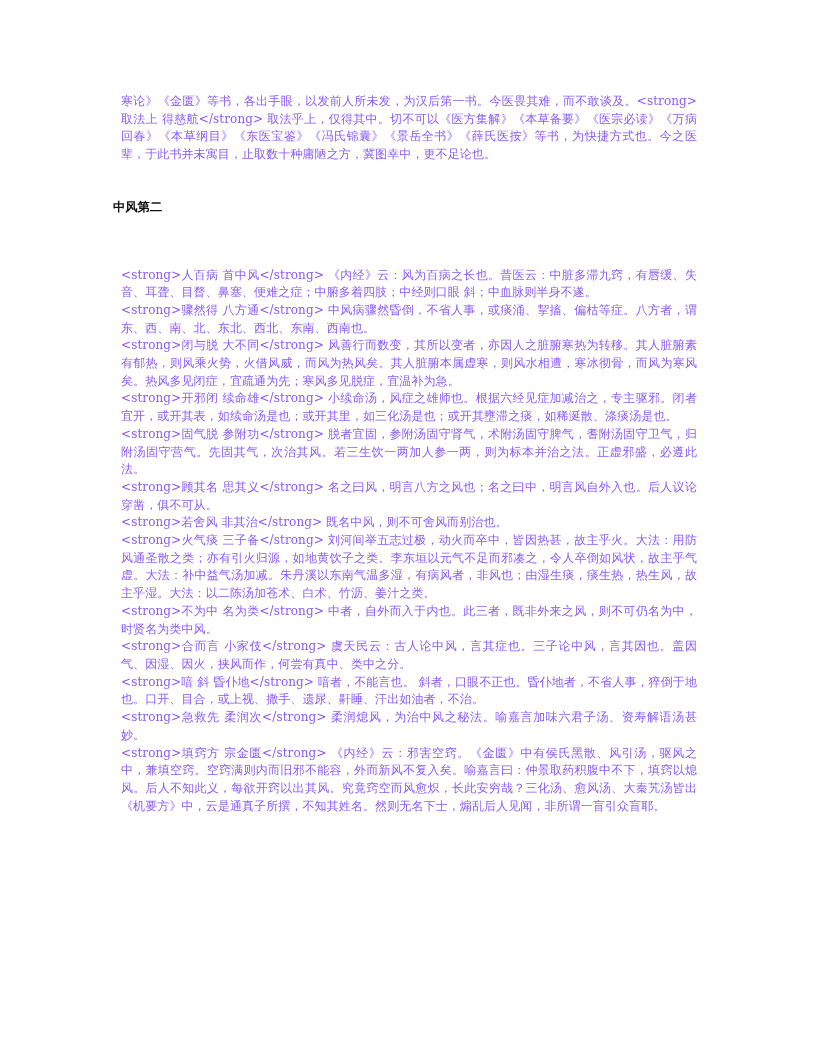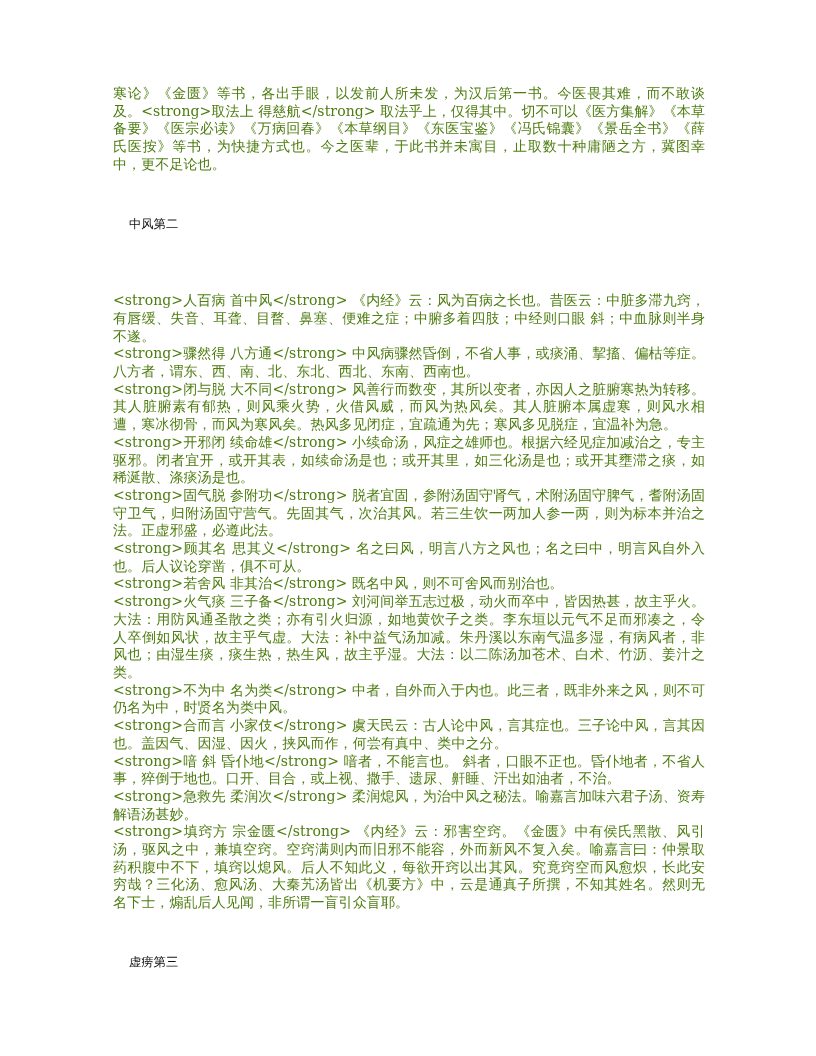--- a/index.html
+++ b/index.html
@@ -16,38 +16,38 @@
     color: #000000;
     -webkit-font-smoothing: none;
   }
   .page {
     position: absolute;
     left: 113px;
     top: 0;
     width: 592px;
   }
   .para {
-    margin: 0;
-    font-size: 14px;
+    margin: 8px;
+    font-size: 12px;
     line-height: 17.7px;
     text-align: justify;
     text-justify: inter-character;
     word-break: break-all;
     letter-spacing: 0;
-    color: #4d7c0f;
+    color: #8b5cf6;
   }
   
   .block-top {
     padding-top: 85px;
   }
   .heading {
-    margin: 16px;
+    margin: 0;
     font-size: 12.3px;
     line-height: 17.7px;
-    font-weight: normal;
+    font-weight: bold;
     color: #111111;
   }
   .gap-before-heading { height: 26px; }
   .gap-after-heading  { height: 43px; }
   .gap-section        { height: 26px; }
   
   .lit { letter-spacing: 0.1px; }
 </style>
 </head>
 <body>
@@ -61,18 +61,17 @@
   <div class="gap-before-heading"></div>
 
   <p class="heading">中风第二</p>
 
   <div class="gap-after-heading"></div>
 
   <p class="para lit">&lt;strong&gt;人百病 首中风&lt;/strong&gt; 《内经》云：风为百病之长也。昔医云：中脏多滞九窍，有唇缓、失音、耳聋、目瞀、鼻塞、便难之症；中腑多着四肢；中经则口眼 斜；中血脉则半身不遂。<br>&lt;strong&gt;骤然得 八方通&lt;/strong&gt; 中风病骤然昏倒，不省人事，或痰涌、挈搐、偏枯等症。八方者，谓东、西、南、北、东北、西北、东南、西南也。<br>&lt;strong&gt;闭与脱 大不同&lt;/strong&gt; 风善行而数变，其所以变者，亦因人之脏腑寒热为转移。其人脏腑素有郁热，则风乘火势，火借风威，而风为热风矣。其人脏腑本属虚寒，则风水相遭，寒冰彻骨，而风为寒风矣。热风多见闭症，宜疏通为先；寒风多见脱症，宜温补为急。<br>&lt;strong&gt;开邪闭 续命雄&lt;/strong&gt; 小续命汤，风症之雄师也。根据六经见症加减治之，专主驱邪。闭者宜开，或开其表，如续命汤是也；或开其里，如三化汤是也；或开其壅滞之痰，如稀涎散、涤痰汤是也。<br>&lt;strong&gt;固气脱 参附功&lt;/strong&gt; 脱者宜固，参附汤固守肾气，术附汤固守脾气，耆附汤固守卫气，归附汤固守营气。先固其气，次治其风。若三生饮一两加人参一两，则为标本并治之法。正虚邪盛，必遵此法。<br>&lt;strong&gt;顾其名 思其义&lt;/strong&gt; 名之曰风，明言八方之风也；名之曰中，明言风自外入也。后人议论穿凿，俱不可从。<br>&lt;strong&gt;若舍风 非其治&lt;/strong&gt; 既名中风，则不可舍风而别治也。<br>&lt;strong&gt;火气痰 三子备&lt;/strong&gt; 刘河间举五志过极，动火而卒中，皆因热甚，故主乎火。大法：用防风通圣散之类；亦有引火归源，如地黄饮子之类。李东垣以元气不足而邪凑之，令人卒倒如风状，故主乎气虚。大法：补中益气汤加减。朱丹溪以东南气温多湿，有病风者，非风也；由湿生痰，痰生热，热生风，故主乎湿。大法：以二陈汤加苍术、白术、竹沥、姜汁之类。<br>&lt;strong&gt;不为中 名为类&lt;/strong&gt; 中者，自外而入于内也。此三者，既非外来之风，则不可仍名为中，时贤名为类中风。<br>&lt;strong&gt;合而言 小家伎&lt;/strong&gt; 虞天民云：古人论中风，言其症也。三子论中风，言其因也。盖因气、因湿、因火，挟风而作，何尝有真中、类中之分。<br>&lt;strong&gt;喑 斜 昏仆地&lt;/strong&gt; 喑者，不能言也。 斜者，口眼不正也。昏仆地者，不省人事，猝倒于地也。口开、目合，或上视、撒手、遗尿、鼾睡、汗出如油者，不治。<br>&lt;strong&gt;急救先 柔润次&lt;/strong&gt; 柔润熄风，为治中风之秘法。喻嘉言加味六君子汤、资寿解语汤甚妙。<br>&lt;strong&gt;填窍方 宗金匮&lt;/strong&gt; 《内经》云：邪害空窍。《金匮》中有侯氏黑散、风引汤，驱风之中，兼填空窍。空窍满则内而旧邪不能容，外而新风不复入矣。喻嘉言曰：仲景取药积腹中不下，填窍以熄风。后人不知此义，每欲开窍以出其风。究竟窍空而风愈炽，长此安穷哉？三化汤、愈风汤、大秦艽汤皆出《机要方》中，云是通真子所撰，不知其姓名。然则无名下士，煽乱后人见闻，非所谓一盲引众盲耶。</p>
 
   <div class="gap-section"></div>
 
-  <p class="heading">虚痨第三</p>
 
   <div class="gap-after-heading"></div>
 
 
 </div>
 
 </body></html>

